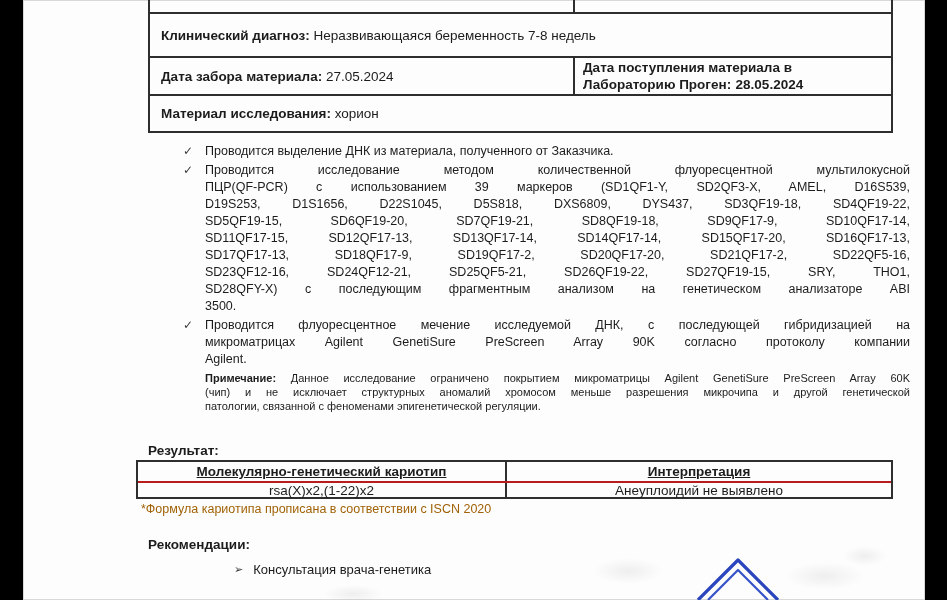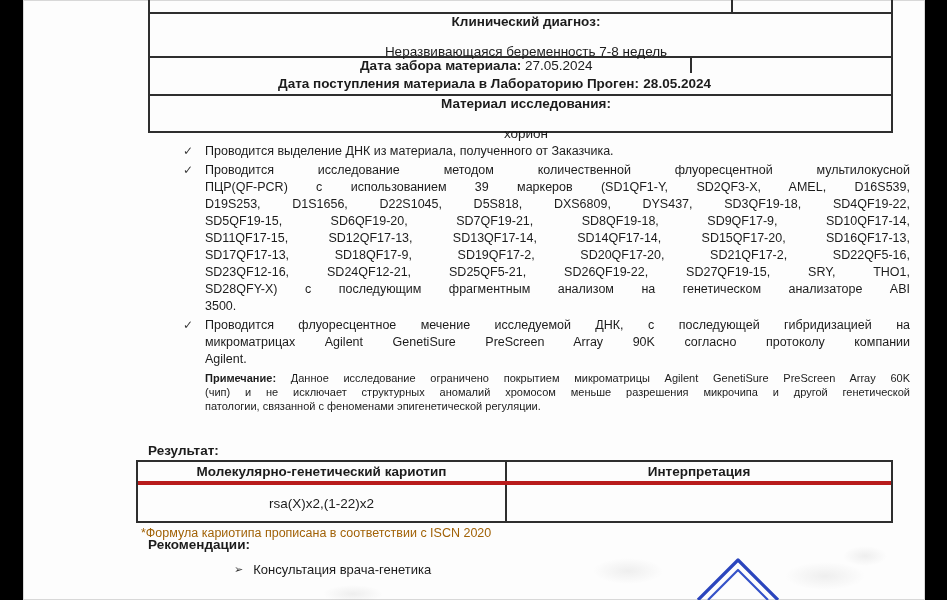--- a/index.html
+++ b/index.html
@@ -5,27 +5,27 @@
   * { margin:0; padding:0; box-sizing:border-box; }
   html,body { width:947px; height:600px; overflow:hidden; background:#000; }
   body { font-family:"Liberation Sans","DejaVu Sans",sans-serif; color:#1c1c1c; position:relative; }
 
   .page { position:absolute; left:23px; top:0; width:902px; height:600px;
           background:#fdfdfd; box-shadow:inset 0 0 0 1px #d8d8d8; }
 
   
   .info-table { position:absolute; left:125px; top:-2px; width:745px;
                 border-left:2px solid #2e2e2e; border-right:2px solid #2e2e2e; }
-  .it-row { border-bottom:2px solid #2e2e2e; display:flex; align-items:center;flex-direction:column; }
+  .it-row { border-bottom:2px solid #2e2e2e; display:flex; align-items:center; }
   .it-row.partial { height:16px; }
   .it-row.partial .pcell1 { width:425px; height:100%; border-right:2px solid #2e2e2e; }
   .it-row.diag { height:44px; padding-left:11px; }
   .it-row.dates { height:38px; }
   .it-row.material { height:37px; padding-left:11px; }
-  .it-cell-left { width:343px; height:100%; border-right:2px solid #2e2e2e;
+  .it-cell-left { width:425px; height:100%; border-right:2px solid #2e2e2e;
                   display:flex; align-items:center; padding-left:11px; }
   .it-cell-right { flex:1; height:100%; padding:2px 60px 2px 8px;
                    display:flex; align-items:center; line-height:16px; }
   .lbl { font-weight:bold; font-size:13.5px; }
   .val { font-size:13.5px; }
   .sp { white-space:pre; }
 
   
   .methods { position:absolute; left:160px; top:143px; width:727px; }
   .m-item { display:flex; margin-bottom:2px; }
@@ -35,26 +35,26 @@
   .nl { text-align:left; }
   .note { margin:3px 0 0 22px; width:705px; font-size:11px; line-height:14px; }
   .note .jl { text-align:justify; text-align-last:justify; }
   .note b { font-weight:bold; }
 
   
   .result { position:absolute; left:113px; top:443px; width:757px; }
   .r-heading { font-size:13.5px; font-weight:bold; margin:0 0 2px 12px; }
   .r-table { width:757px; border:2px solid #2e2e2e; }
   .r-hrow, .r-drow { display:flex; }
-  .r-hrow { border-bottom:4px solid #b91c1c; }
+  .r-hrow { border-bottom:2px solid #b91c1c;text-decoration:underline; }
   .r-c1 { width:369px; border-right:2px solid #2e2e2e; display:flex;
           align-items:center; justify-content:center; }
   .r-c2 { flex:1; display:flex; align-items:center; justify-content:center; }
   .r-hrow .r-c1, .r-hrow .r-c2 { height:19px; font-weight:bold; font-size:13.5px; }
-  .r-drow .r-c1, .r-drow .r-c2 { height:36px; font-size:13.5px; }
+  .r-drow .r-c1, .r-drow .r-c2 { height:14px; font-size:13.5px; }
   .r-footnote { font-size:12.5px; margin:3px 0 0 5px; color:#a16207; }
 
   
   .recs { position:absolute; left:125px; top:537px; }
   .rec-heading { font-size:13.5px; font-weight:bold; }
   .rec-item { display:flex; align-items:center; margin:10px 0 0 86px; }
   .rec-arrow { font-size:11px; color:#333; margin-right:10px; }
   .rec-text { font-size:13px; }
 
   
@@ -141,20 +141,21 @@
 
   <div class="result">
     <div class="r-heading">Результат:</div>
     <div class="r-table">
       <div class="r-hrow">
         <div class="r-c1">Молекулярно-генетический кариотип</div>
         <div class="r-c2">Интерпретация</div>
       </div>
       <div class="r-drow">
         <div class="r-c1">rsa(X)x2,(1-22)x2</div>
+        <div class="r-c2">Анеуплоидий не выявлено</div>
       </div>
     </div>
     <div class="r-footnote">*Формула кариотипа прописана в соответствии с ISCN 2020</div>
   </div>
 
   <div class="recs">
     <div class="rec-heading">Рекомендации:</div>
     <div class="rec-item">
       <span class="rec-arrow">➢</span>
       <span class="rec-text">Консультация врача-генетика</span>

